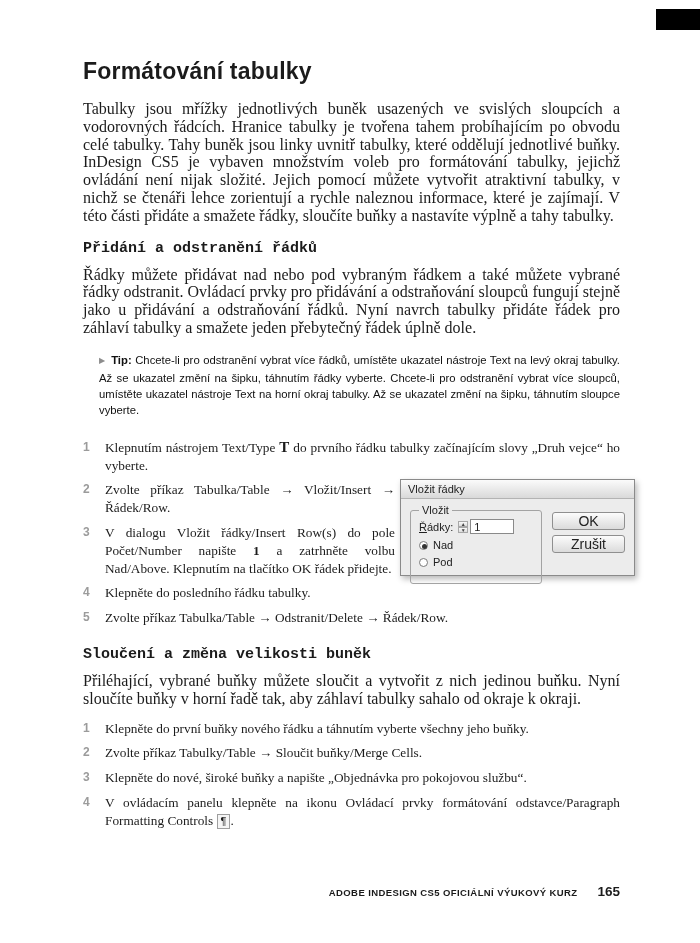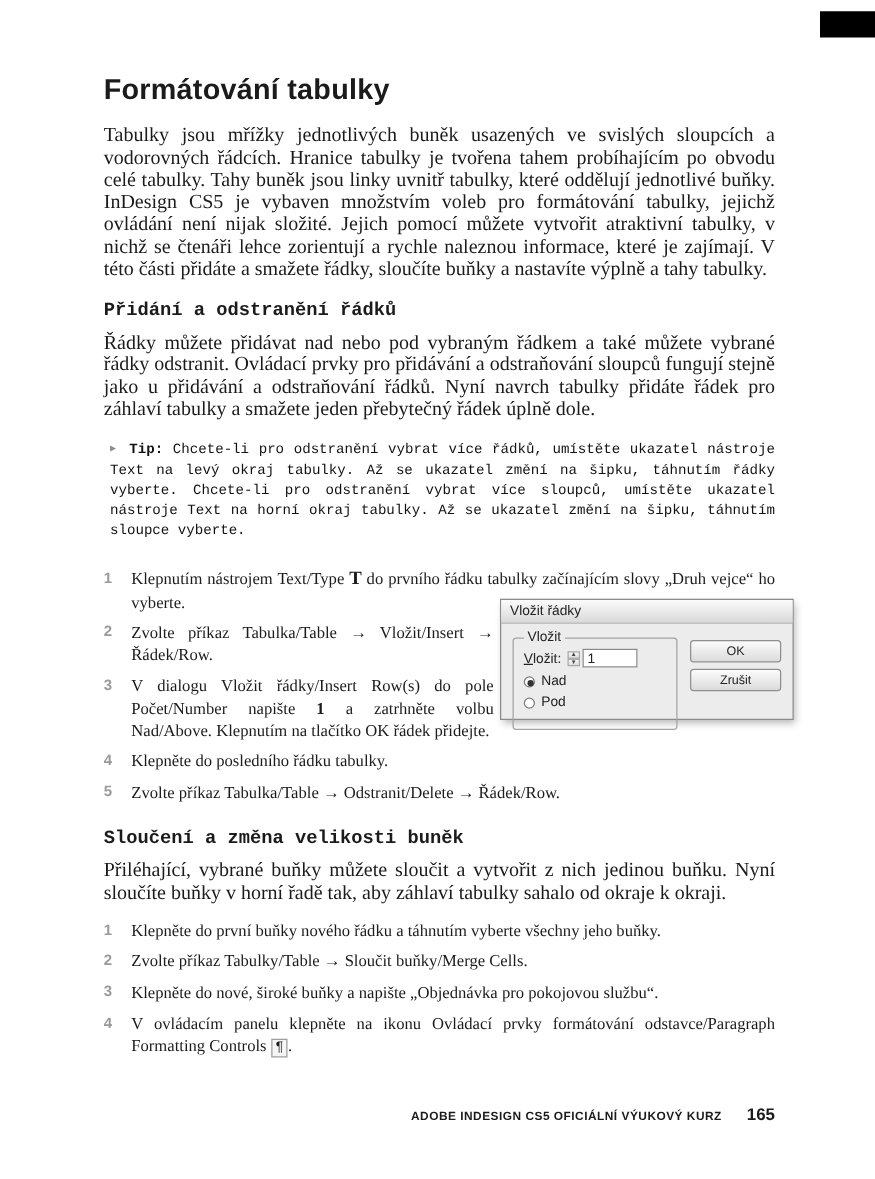--- a/index.html
+++ b/index.html
@@ -42,25 +42,25 @@
   h2.second { margin-top: 19px; }
 
   p.body {
     font-size: 16px;
     line-height: 17.8px;
     text-align: justify;
     margin: 0;
   }
 
   p.tip {
-    font-family: Liberation Mono, monospace;
+    font-family: Liberation Sans, sans-serif;
     font-size: 11.3px;
     line-height: 16px;
     text-align: justify;
-    margin: 15px 0 0 5px;
+    margin: 15px 0 0 16px;
     color: #111;
   }
   .tip-arrow {
     color: #8c8c8c;
     font-size: 8px;
     position: relative;
     top: -1px;
     margin-right: 2px;
   }
   .tip b { font-weight: bold; }
@@ -203,21 +203,21 @@
     right: 9px;
     top: 32px;
     display: flex;
     flex-direction: column;
     gap: 5px;
   }
   .btn {
     width: 73px;
     height: 18px;
     font-family: "Liberation Sans", sans-serif;
-    font-size: 10px;
+    font-size: 14px;
     color: #222;
     border: 1px solid #8f8f8f;
     border-radius: 3px;
     background: linear-gradient(#fcfcfc, #dbdbdb);
     padding: 0;
   }
 
   
   .footer {
     position: absolute;
@@ -312,21 +312,21 @@
     </div>
   </div>
 
   <div class="dialog">
     <div class="dialog-titlebar">
       <span>Vložit řádky</span>
     </div>
     <fieldset>
       <legend>Vložit</legend>
       <div class="field-row">
-        <span class="count-label">Vložit:</span>
+        <span class="count-label">Řádky:</span>
         <span class="spinner">
           <span>▲</span>
           <span>▼</span>
         </span>
         <span class="textbox">1</span>
       </div>
       <div class="radio-row">
         <span class="radio checked"></span>
         <span>Nad</span>
       </div>

